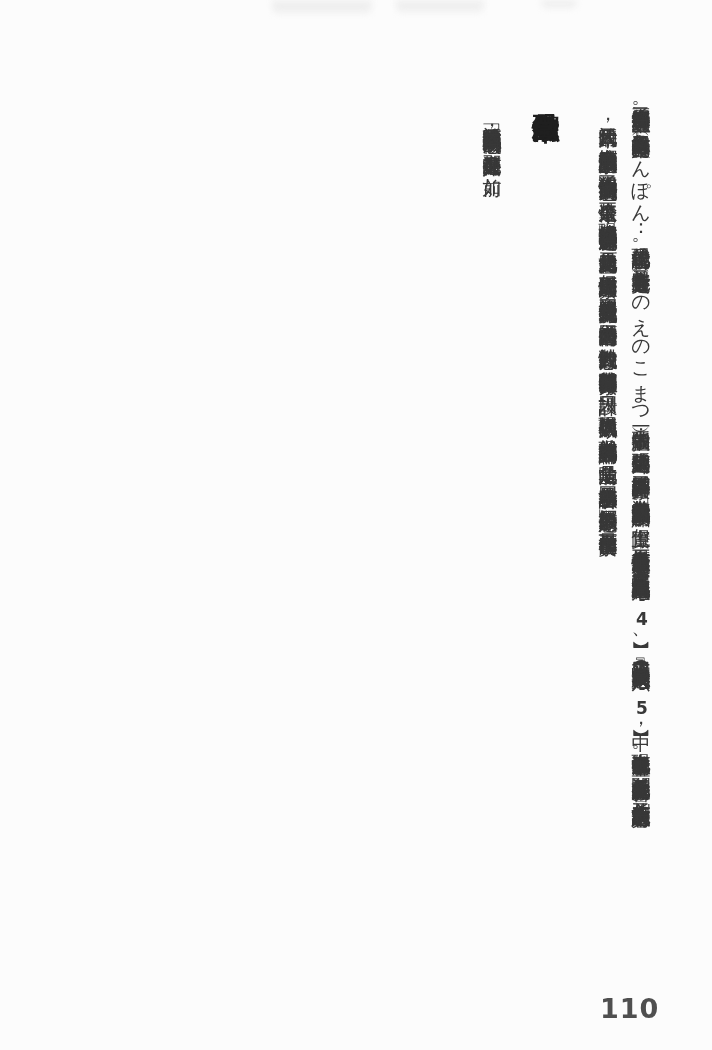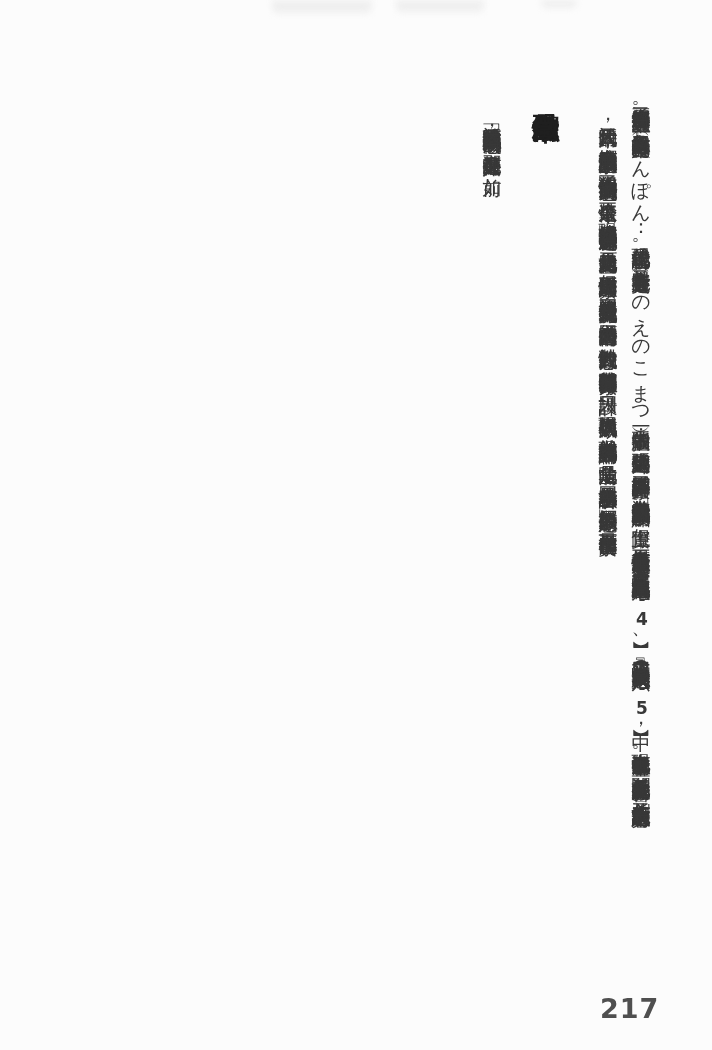--- a/index.html
+++ b/index.html
@@ -93,15 +93,15 @@
   <div class="scan-artifact smudge-b"></div>
   <div class="scan-artifact smudge-c"></div>
 
   <div class="text-block">
     <p>了兩隻在海邊用觸手襲擊海女的章魚。『章魚與海女』本來是一八二〇年發行的豔本（えんぽん：就是現代的官能小說。又叫春本）『喜能會之故真通』（きのえのこまつ）中的一張版畫插圖；後來這張版畫傳到了外國，震撼並影響了許多外國藝術家。在海外的文獻也曾把『章魚與海女』介紹成「觸手凌辱」的原點。但實際上，在更早之前便有人畫過章魚襲擊女性的春畫，像是北尾重政的豔本『謠曲色番組』（一七八一）<span class="figref">【圖<span class="upright">3-4</span>】</span>、勝川春潮的『艷本千夜多女志』（一七八六）<span class="figref">【圖<span class="upright">3-5</span>】</span>中，也有出現海女被章魚侵犯的春畫。近年關於北齋是受此二人的畫作影響，才創作了『章魚與海女』的說法也愈來愈有力。</p>
     <p class="indent">江戶時代的日本人，在擁有觸手的章魚和烏賊襲擊人們的故事上，加上了「侵犯女性」這個大膽而富衝擊力的潤色。這不禁令人懷疑，現代成人漫畫的「觸手凌辱」表現和技法之所以會如此發達，是否也基於此文化的基因，但這點仍需要更謹慎的考察。因為要解釋春畫這近代大流行的大眾文化，必須同時考慮當時人們的風俗、對待性的方式和觀念、甚或與動物的相處關係等多方面要素。只因設計、構圖與現代的表現類似，就做出其與現代文化有直接關聯的結論，是非常危險的。因此本稿最多只能告訴讀者，與「觸手凌辱」類似的意趣，早在兩百年前便已存在的事實。</p>
     <h2 class="heading">章魚是恐懼的象徵</h2>
     <p class="indent">江戶時代的春畫上已經可以找到類似「觸手凌辱」的概念，那麼在海外又是如何呢？一如前</p>
   </div>
 
-  <div class="page-number">217</div>
+  <div class="page-number">110</div>
 
 </div>
 
 </body></html>

